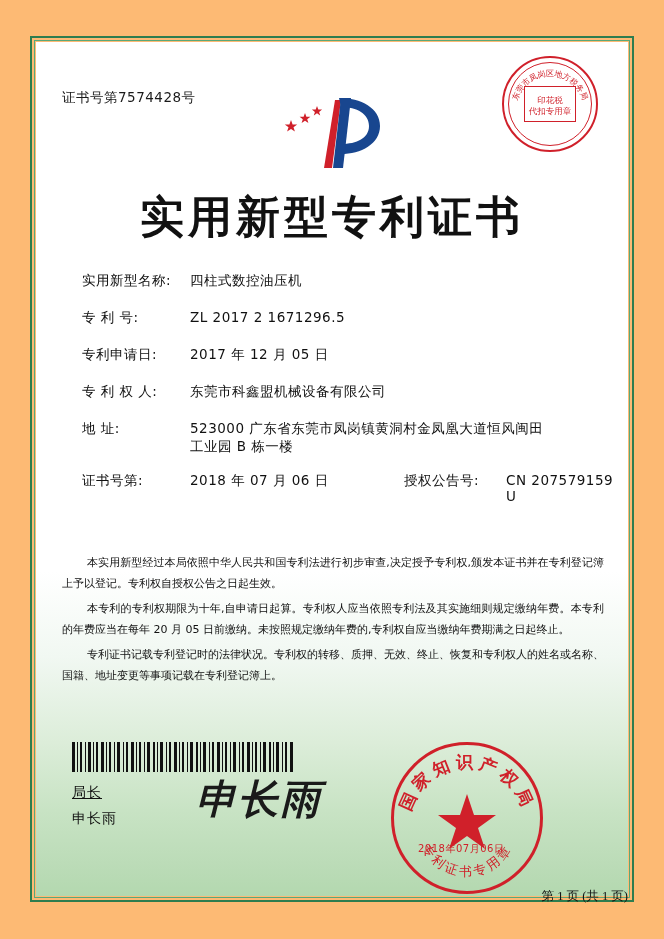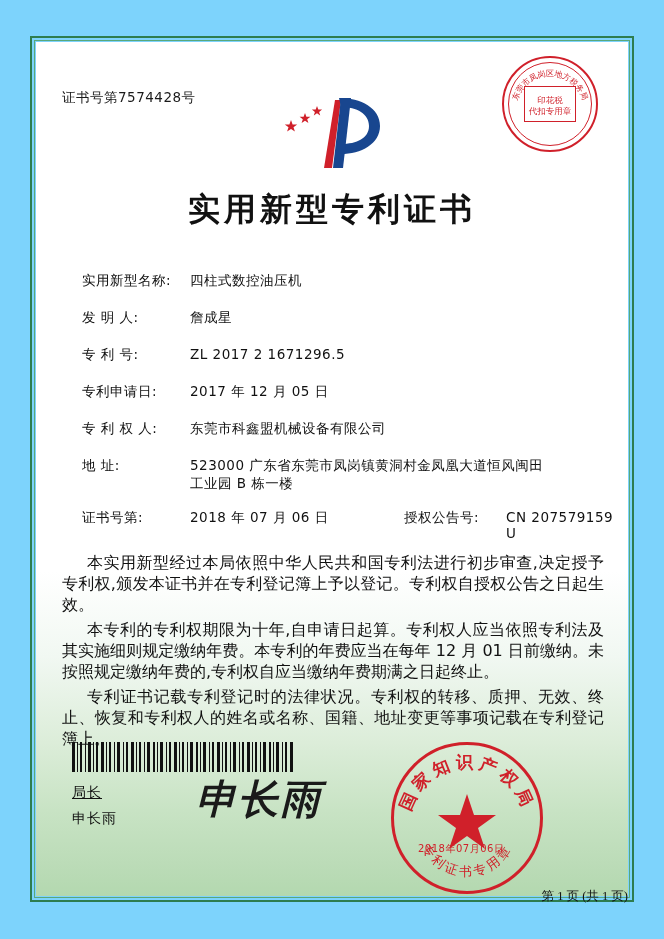--- a/index.html
+++ b/index.html
@@ -7,21 +7,21 @@
     padding: 0;
     background: #ffffff;
   }
   body {
     font-family: "Liberation Sans", sans-serif;
   }
   .page {
     position: relative;
     width: 664px;
     height: 939px;
-    background: #7dd3fc;
+    background: #fdba74;
     overflow: hidden;
   }
   
   .frame-outer {
     position: absolute;
     left: 30px;
     top: 36px;
     width: 604px;
     height: 866px;
     border: 2px solid #2e7d4f;
@@ -125,21 +125,21 @@
 
   
   .title {
     position: absolute;
     left: 0;
     top: 146px;
     width: 592px;
     text-align: center;
     font-family: "DejaVu Sans", sans-serif;
     font-weight: bold;
-    font-size: 32px;
+    font-size: 44px;
     letter-spacing: 4px;
     color: #111111;
   }
 
   
   .fields {
     position: absolute;
     left: 26px;
     top: 230px;
     width: 540px;
@@ -186,21 +186,21 @@
     letter-spacing: 0.5px;
   }
 
   
   .paras {
     position: absolute;
     left: 26px;
     top: 510px;
     width: 542px;
     font-family: "DejaVu Sans", sans-serif;
-    font-size: 16px;
+    font-size: 11px;
     line-height: 21px;
     color: #111111;
     text-align: justify;
   }
   .paras p {
     margin: 0 0 4px 0;
     text-indent: 25px;
   }
 
   
@@ -327,24 +327,20 @@
     </svg>
 
     <div class="title">实用新型专利证书</div>
 
     <div class="fields">
       <div class="row">
         <span class="label">实用新型名称:</span>
         <span class="value">四柱式数控油压机</span>
       </div>
       <div class="row">
-        <span class="label">发 明 人:</span>
-        <span class="value">詹成星</span>
-      </div>
-      <div class="row">
         <span class="label">专 利 号:</span>
         <span class="value">ZL 2017 2 1671296.5</span>
       </div>
       <div class="row">
         <span class="label">专利申请日:</span>
         <span class="value">2017 年 12 月 05 日</span>
       </div>
       <div class="row">
         <span class="label">专 利 权 人:</span>
         <span class="value">东莞市科鑫盟机械设备有限公司</span>
@@ -357,21 +353,21 @@
       <div class="row">
         <span class="label">证书号第:</span>
         <span class="value">2018 年 07 月 06 日</span>
         <span class="label-right">授权公告号:</span>
         <span class="value-right">CN 207579159 U</span>
       </div>
     </div>
 
     <div class="paras">
       <p>本实用新型经过本局依照中华人民共和国专利法进行初步审查,决定授予专利权,颁发本证书并在专利登记簿上予以登记。专利权自授权公告之日起生效。</p>
-      <p>本专利的专利权期限为十年,自申请日起算。专利权人应当依照专利法及其实施细则规定缴纳年费。本专利的年费应当在每年 12 月 01 日前缴纳。未按照规定缴纳年费的,专利权自应当缴纳年费期满之日起终止。</p>
+      <p>本专利的专利权期限为十年,自申请日起算。专利权人应当依照专利法及其实施细则规定缴纳年费。本专利的年费应当在每年 20 月 05 日前缴纳。未按照规定缴纳年费的,专利权自应当缴纳年费期满之日起终止。</p>
       <p>专利证书记载专利登记时的法律状况。专利权的转移、质押、无效、终止、恢复和专利权人的姓名或名称、国籍、地址变更等事项记载在专利登记簿上。</p>
     </div>
 
     <svg class="barcode" viewBox="0 0 222 30" preserveAspectRatio="none">
       <g fill="#111111">
         <rect x="0" y="0" width="3" height="30"></rect>
           <rect x="5" y="0" width="1" height="30"></rect>
         <rect x="8" y="0" width="2" height="30"></rect>
           <rect x="13" y="0" width="1" height="30"></rect>
         <rect x="16" y="0" width="3" height="30"></rect>

